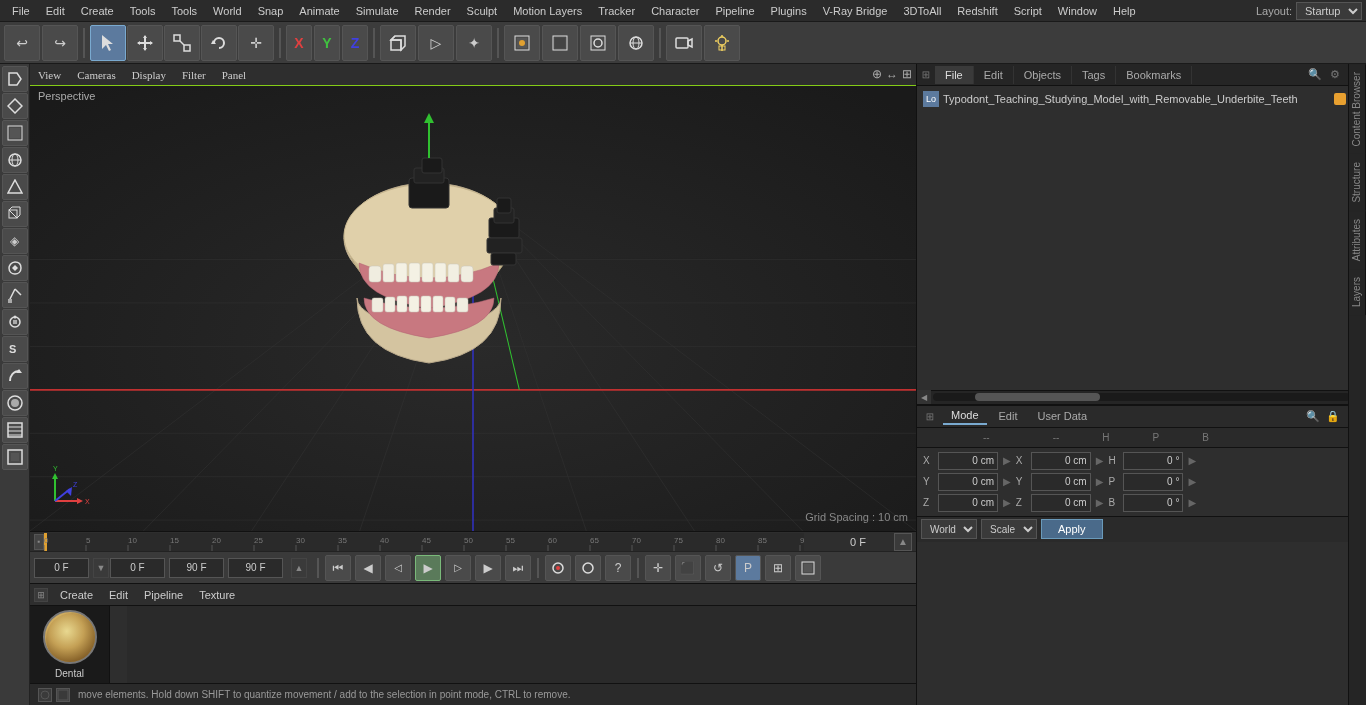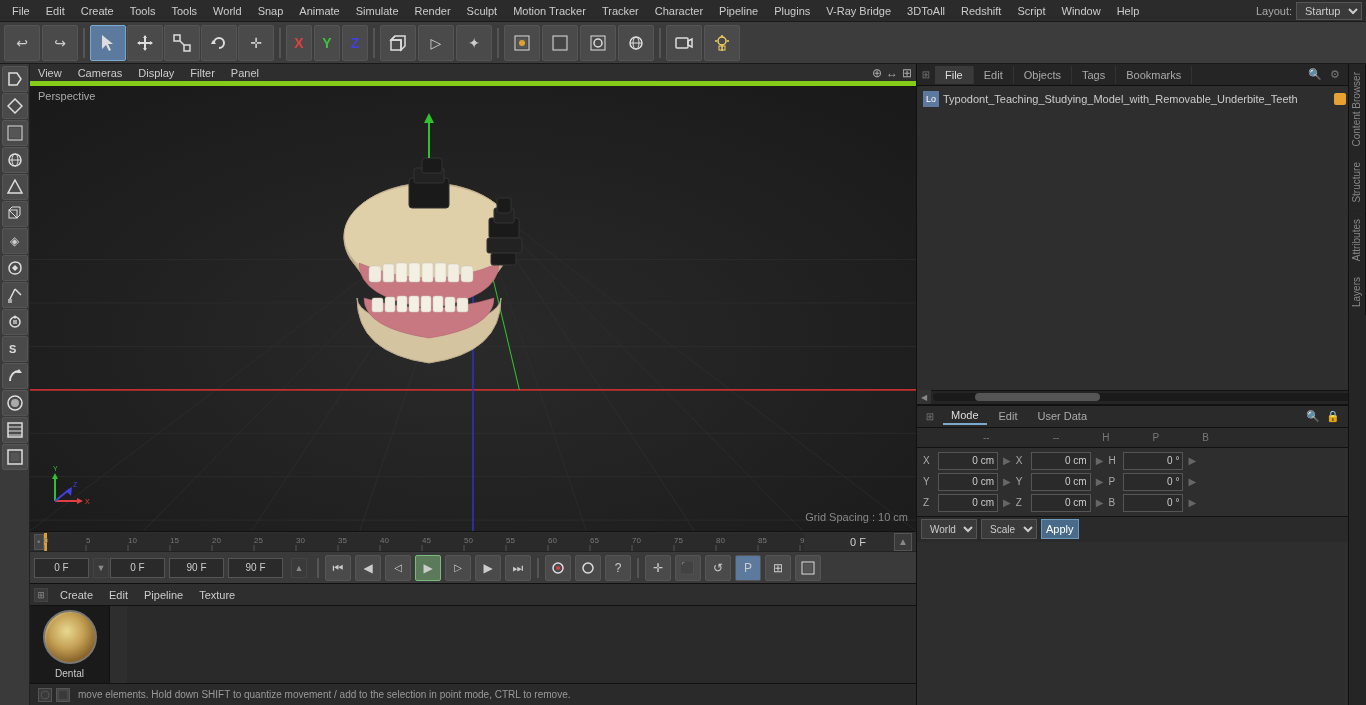--- a/index.html
+++ b/index.html
@@ -128,24 +128,25 @@
     }
 
     
     #viewport-menubar {
       display: flex;
       align-items: center;
       background: #2e2e2e;
       height: 22px;
       padding: 0 4px;
       gap: 8px;
-      border-bottom: 5px solid #84cc16;
+      border-bottom: 1px solid #84cc16;
       position: absolute;
       top: 0; left: 0; right: 0;
       z-index: 10;
+      font-family: Liberation Serif, serif;
     }
     .vp-menu { color: #ccc; font-size: 11px; cursor: pointer; padding: 2px 4px; }
     .vp-icons { margin-left: auto; display: flex; gap: 4px; }
     .vp-icon { color: #aaa; font-size: 12px; cursor: pointer; }
 
     
     #viewport-label {
       position: absolute;
       top: 26px;
       left: 8px;
@@ -320,21 +321,21 @@
       color: #ccc;
       font-size: 10px;
       height: 20px;
       padding: 1px 4px;
     }
     .apply-btn {
       background: #4a6a8a;
       border: 1px solid #6a9aba;
       color: #fff;
       font-size: 11px;
-      padding: 2px 4px;
+      padding: 2px 16px;
       cursor: pointer;
       height: 20px;
     }
 
     
     #status-bar {
       height: 22px;
       background: #2a2a2a;
       border-top: 1px solid #111;
       display: flex;
@@ -528,21 +529,21 @@
   <span class="menu-item">Edit</span>
   <span class="menu-item">Create</span>
   <span class="menu-item">Tools</span>
   <span class="menu-item">Tools</span>
   <span class="menu-item">World</span>
   <span class="menu-item">Snap</span>
   <span class="menu-item">Animate</span>
   <span class="menu-item">Simulate</span>
   <span class="menu-item">Render</span>
   <span class="menu-item">Sculpt</span>
-  <span class="menu-item">Motion Tracker</span>
+  <span class="menu-item">Motion Layers</span>
   <span class="menu-item">Tracker</span>
   <span class="menu-item">Character</span>
   <span class="menu-item">Pipeline</span>
   <span class="menu-item">Plugins</span>
   <span class="menu-item">V-Ray Bridge</span>
   <span class="menu-item">3DToAll</span>
   <span class="menu-item">Redshift</span>
   <span class="menu-item">Script</span>
   <span class="menu-item">Window</span>
   <span class="menu-item">Help</span>

